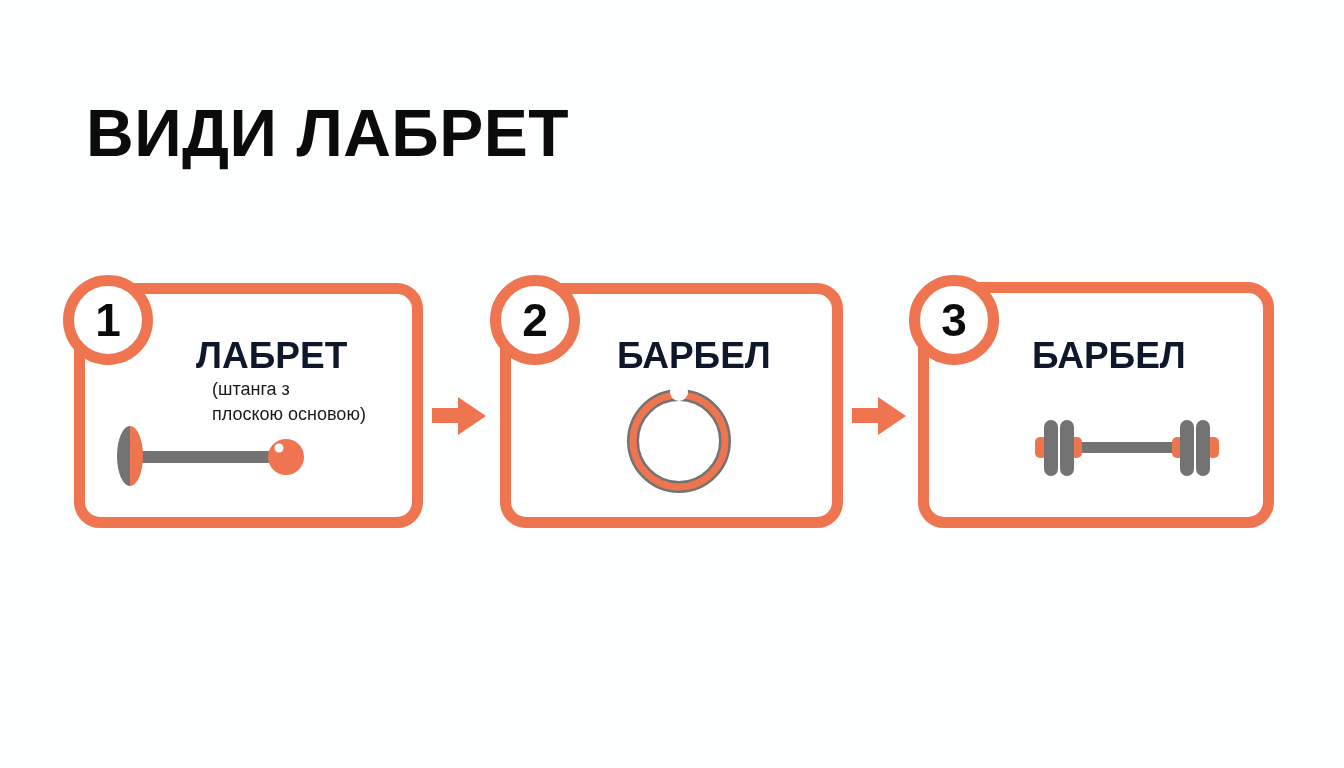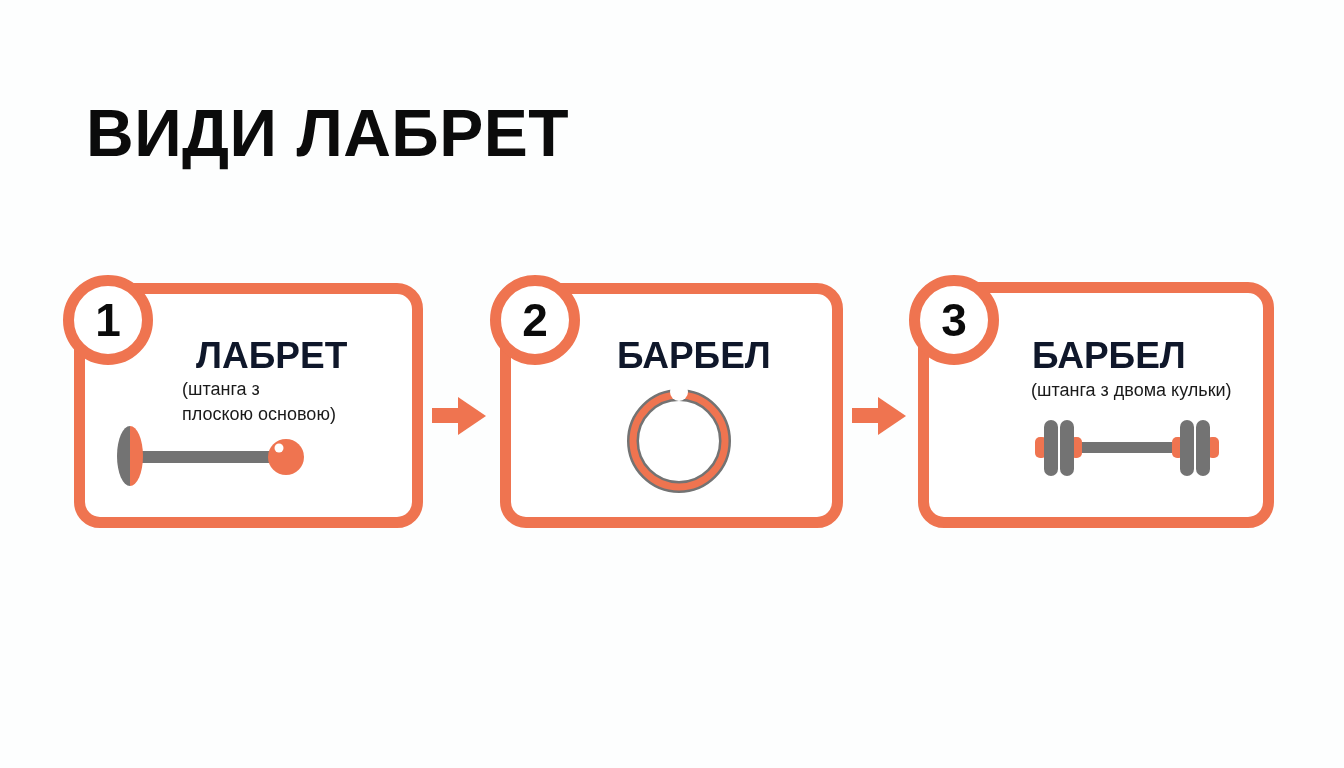--- a/index.html
+++ b/index.html
@@ -74,21 +74,21 @@
 </head>
 <body>
 
 <div class="page">
 
   <h1 class="page-title">ВИДИ ЛАБРЕТ</h1>
 
   <div class="card" style="left:74px; top:283px; width:349px; height:245px;"></div>
   <div class="badge" style="left:63px; top:275px;">1</div>
   <div class="card-title" style="left:196px; top:337px;">ЛАБРЕТ</div>
-  <div class="card-subtitle" style="left:182px; top:377px;">
+  <div class="card-subtitle" style="left:212px; top:377px;">
     <div>(штанга з</div>
     <div>плоскою основою)</div>
   </div>
   <svg class="illus" style="left:110px; top:420px;" width="200" height="72" viewBox="0 0 200 72">
     <rect x="28" y="31" width="136" height="12" fill="#737373"></rect>
     <defs>
       <clipPath id="discLeft">
           <rect x="0" y="0" width="20" height="72"></rect>
         </clipPath>
       <clipPath id="discRight">
@@ -117,23 +117,20 @@
   </svg>
 
   <svg class="arrow" style="left:852px; top:395px;" width="56" height="42" viewBox="0 0 56 42">
     <rect x="0" y="13" width="28" height="15" fill="#ef7450"></rect>
     <polygon points="26,2 54,21 26,40" fill="#ef7450"></polygon>
   </svg>
 
   <div class="card" style="left:918px; top:282px; width:356px; height:246px;"></div>
   <div class="badge" style="left:909px; top:275px;">3</div>
   <div class="card-title" style="left:1032px; top:337px;">БАРБЕЛ</div>
-  <div class="card-subtitle" style="left:1031px; top:378px;">
-    <div>(штанга з двома кульки)</div>
-  </div>
   <svg class="illus" style="left:1030px; top:416px;" width="195" height="64" viewBox="0 0 195 64">
     <rect x="46" y="26" width="100" height="11" fill="#737373"></rect>
     <rect x="5" y="21" width="12" height="21" rx="5" fill="#ef7450"></rect>
     <rect x="40" y="21" width="12" height="21" rx="5" fill="#ef7450"></rect>
     <rect x="142" y="21" width="12" height="21" rx="5" fill="#ef7450"></rect>
     <rect x="177" y="21" width="12" height="21" rx="5" fill="#ef7450"></rect>
     <rect x="14" y="4" width="14" height="56" rx="7" fill="#737373"></rect>
     <rect x="30" y="4" width="14" height="56" rx="7" fill="#737373"></rect>
     <rect x="150" y="4" width="14" height="56" rx="7" fill="#737373"></rect>
     <rect x="166" y="4" width="14" height="56" rx="7" fill="#737373"></rect>

